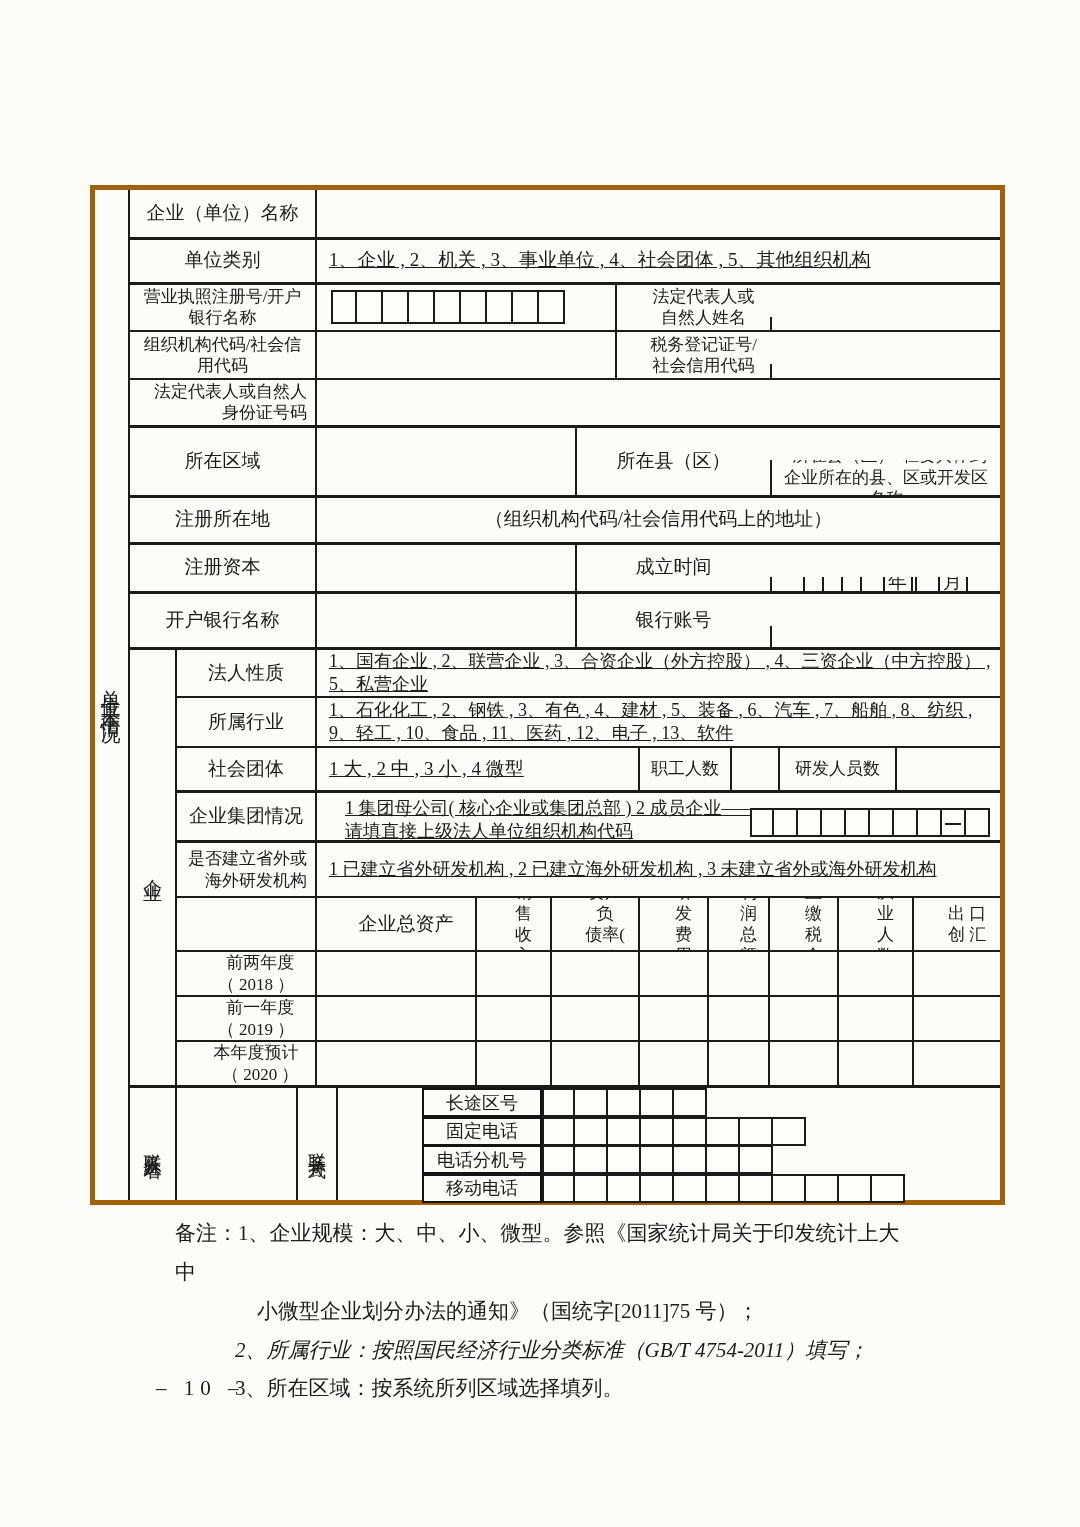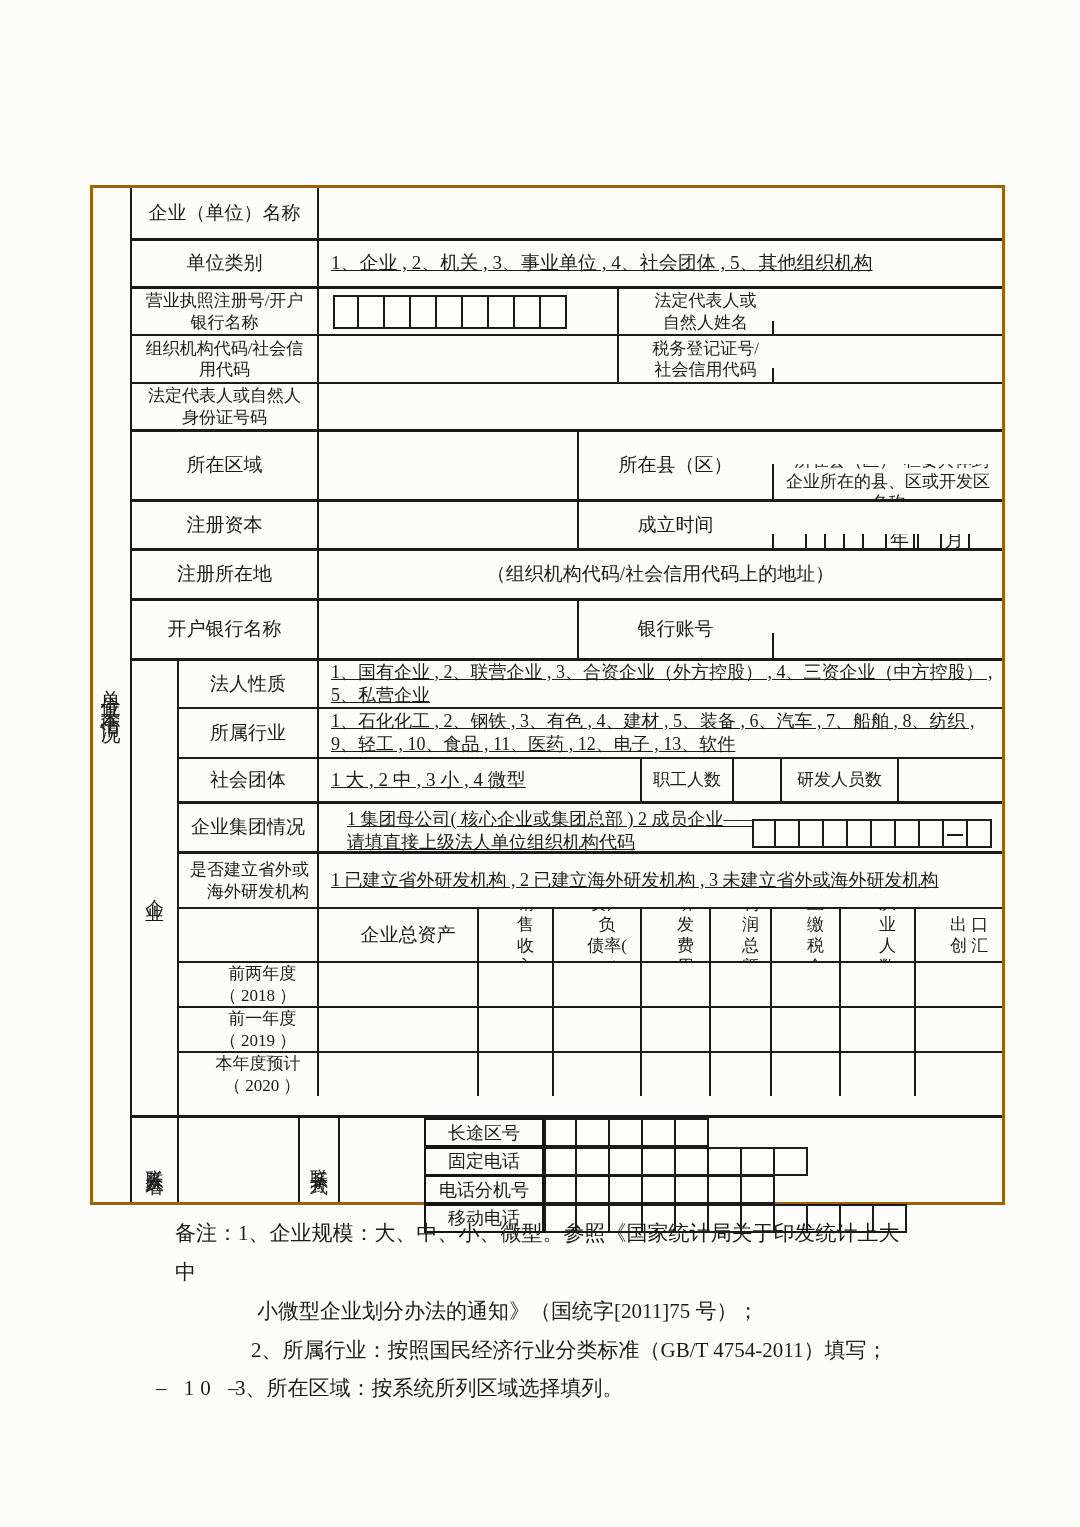--- a/index.html
+++ b/index.html
@@ -5,21 +5,21 @@
   * { box-sizing: border-box; margin: 0; padding: 0; }
   body { background:#ffffff; }
   .page {
     position: relative; width: 1080px; height: 1527px;
     background: #fcfcfb; color: #1b1b1b;
     font-family: "Liberation Serif", "DejaVu Serif", serif;
     overflow: hidden;
   }
   .form-table {
     position: absolute; left: 90px; top: 185px; width: 915px; height: 1020px;
-    border: 3px solid #a16207; display: flex; background: #fcfcfb;
+    border: 5px solid #a16207; display: flex; background: #fcfcfb;
   }
   .vcol { display:flex; align-items:center; justify-content:center; }
   .vcol-outer { width: 45px; border-right: 2.5px solid #1b1b1b; }
   .vtext { writing-mode: vertical-lr; text-orientation: upright; font-size: 20px; letter-spacing: 7px; }
   .vtext-sm { writing-mode: vertical-lr; text-orientation: upright; font-size: 19px; letter-spacing: 4px; }
   .rows { flex: 1; display: flex; flex-direction: column; }
   .row { display: flex; border-top: 2px solid #1b1b1b; }
   .row:first-child { border-top: none; }
   .row.thick { border-top: 3px solid #1b1b1b; }
   .cell {
@@ -64,38 +64,38 @@
   }
   .relcell { position: relative; }
   
   .founding-combo { display:flex; align-items:center; height: 34px; border-bottom: 2px solid #1b1b1b; padding-bottom:0; }
   .tick { width: 19px; height: 28px; border-left: 2px solid #1b1b1b; flex:none; }
   .unitbox {
     width: 30px; height: 32px; border: 2.5px solid #1b1b1b; flex:none;
     display:flex; align-items:center; justify-content:center; font-size: 19px; background:#fdfdfc; margin-left: 4px; margin-right: 2px;
   }
   
-  .contact-group { height: 87px; flex:none; display:flex; border-top: 3px solid #1b1b1b; }
+  .contact-group { height: 115px; flex:none; display:flex; border-top: 3px solid #1b1b1b; }
   .vcol-contact { width: 47px; border-right: 2px solid #1b1b1b; }
   .contact-name { width: 121px; flex:none; border-right: 2px solid #1b1b1b; }
   .vcol-method { width: 40px; border-right: 2px solid #1b1b1b; }
   .contact-right { flex: 1; padding: 0; display:flex; flex-direction:column; justify-content:space-between; }
   .phone-row { display:flex; height: 29px; flex:none; }
   .phone-row:not(:first-child) { margin-top: -0.5px; }
   .phone-spacer { width: 84px; flex:none; }
   .phone-label {
     width: 120px; flex:none; border: 2.5px solid #141414; display:flex; align-items:center;
     justify-content:center; font-size: 18px; background:#fcfcfb;
   }
   .phone-boxes { display:flex; }
   .phone-boxes .codebox { width: 33px; height: 29px; border-width: 2px; }
   
   .notes { position:absolute; left: 175px; top: 1214px; width: 740px; font-size: 21px; line-height: 1.85; }
   .note-l2 { margin-left: 82px; }
-  .note-l3 { margin-left: 76px; }
+  .note-l3 { margin-left: 60px; font-style: italic; }
   .note-l4 { margin-left: 60px; }
   .page-number { position:absolute; left: 156px; top: 1376px; font-size: 21px; letter-spacing: 6px; font-family:"Liberation Serif","DejaVu Serif",serif; }
 </style>
 </head>
 <body>
 
 <div class="page">
 
   <div class="form-table">
 
@@ -137,51 +137,51 @@
 
       <div class="row" style="height:48px">
         <div class="cell w-label sm">组织机构代码/社会信用代码</div>
         <div class="cell w-boxcell"></div>
         <div class="cell w-sublab3 sm pre">税务登记证号/
 社会信用代码</div>
         <div class="cell w-val3"></div>
       </div>
 
       <div class="row" style="height:47px">
-        <div class="cell w-label sm" style="text-align:center;justify-content:flex-start;">法定代表人或自然人身份证号码</div>
+        <div class="cell w-label sm" style="text-align:right;justify-content:flex-start;">法定代表人或自然人身份证号码</div>
         <div class="cell w-rest"></div>
       </div>
 
       <div class="row thick" style="height:70px">
         <div class="cell w-label">所在区域</div>
         <div class="cell w-mid6"></div>
         <div class="cell w-sublab6">所在县（区）</div>
         <div class="cell w-val3 sm">“所在县（区）”栏要具体到企业所在的县、区或开发区名称</div>
+      </div>
+
+      <div class="row thick" style="height:50px">
+        <div class="cell w-label">注册所在地</div>
+        <div class="cell w-rest">（组织机构代码/社会信用代码上的地址）</div>
       </div>
 
       <div class="row thick" style="height:49px">
         <div class="cell w-label">注册资本</div>
         <div class="cell w-mid6"></div>
         <div class="cell w-sublab6">成立时间</div>
         <div class="cell w-val3">
           <div class="founding-combo">
             <span class="tick"></span>
             <span class="tick"></span>
             <span class="tick"></span>
             <span class="tick"></span>
             <span class="unitbox">年</span>
             <span class="tick"></span>
             <span class="unitbox">月</span>
           </div>
         </div>
-      </div>
-
-      <div class="row thick" style="height:50px">
-        <div class="cell w-label">注册所在地</div>
-        <div class="cell w-rest">（组织机构代码/社会信用代码上的地址）</div>
       </div>
 
       <div class="row thick" style="height:60px">
         <div class="cell w-label">开户银行名称</div>
         <div class="cell w-mid6"></div>
         <div class="cell w-sublab6">银行账号</div>
         <div class="cell w-val3"></div>
       </div>
 
       <div class="ent-group">

